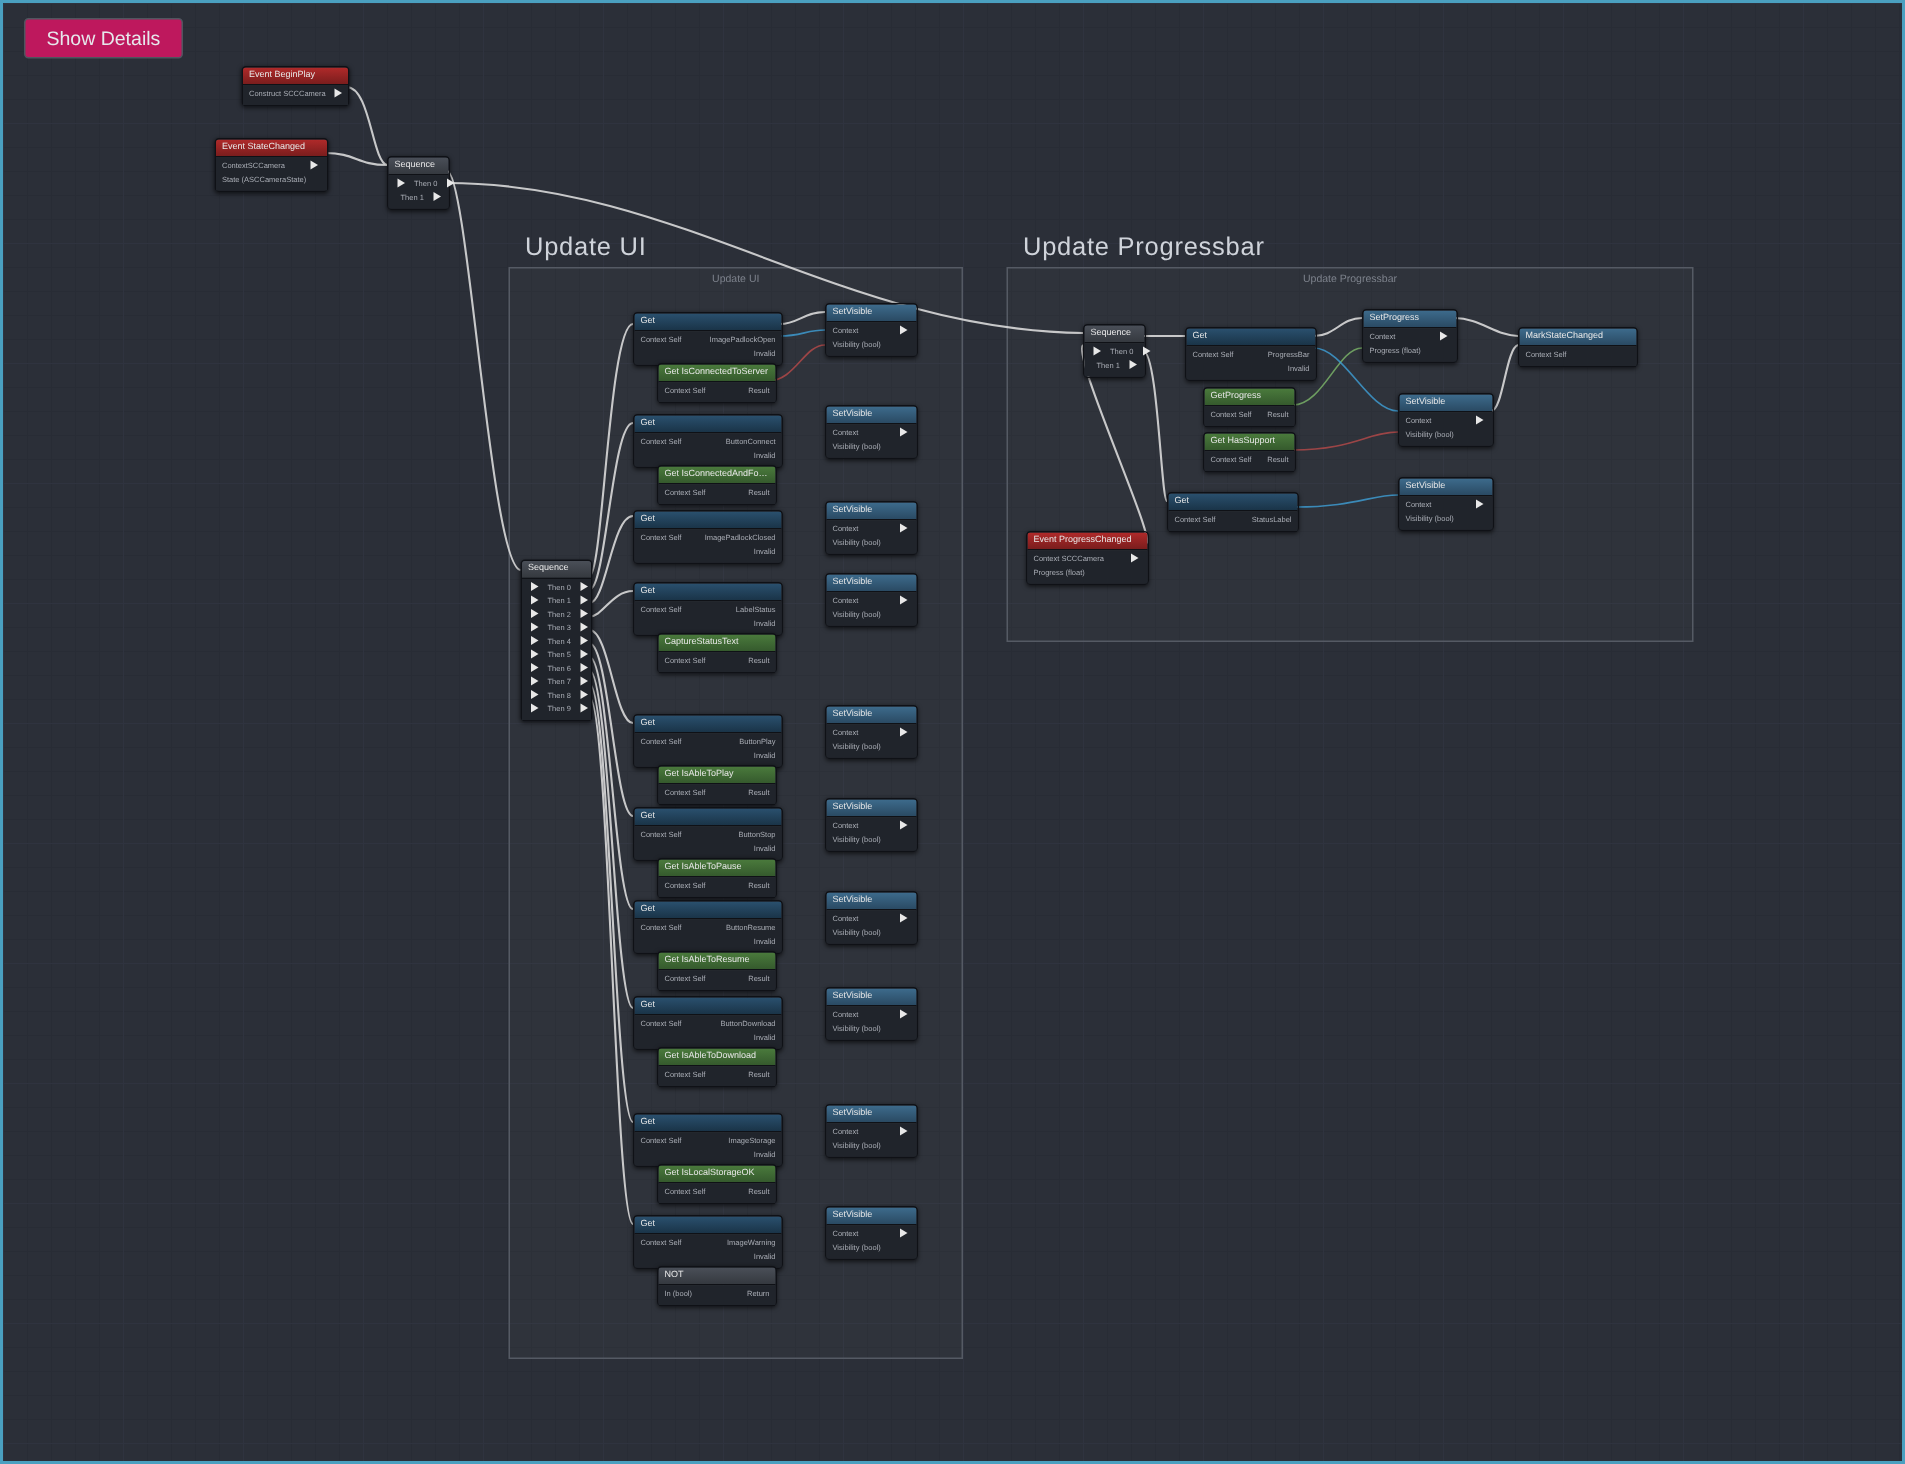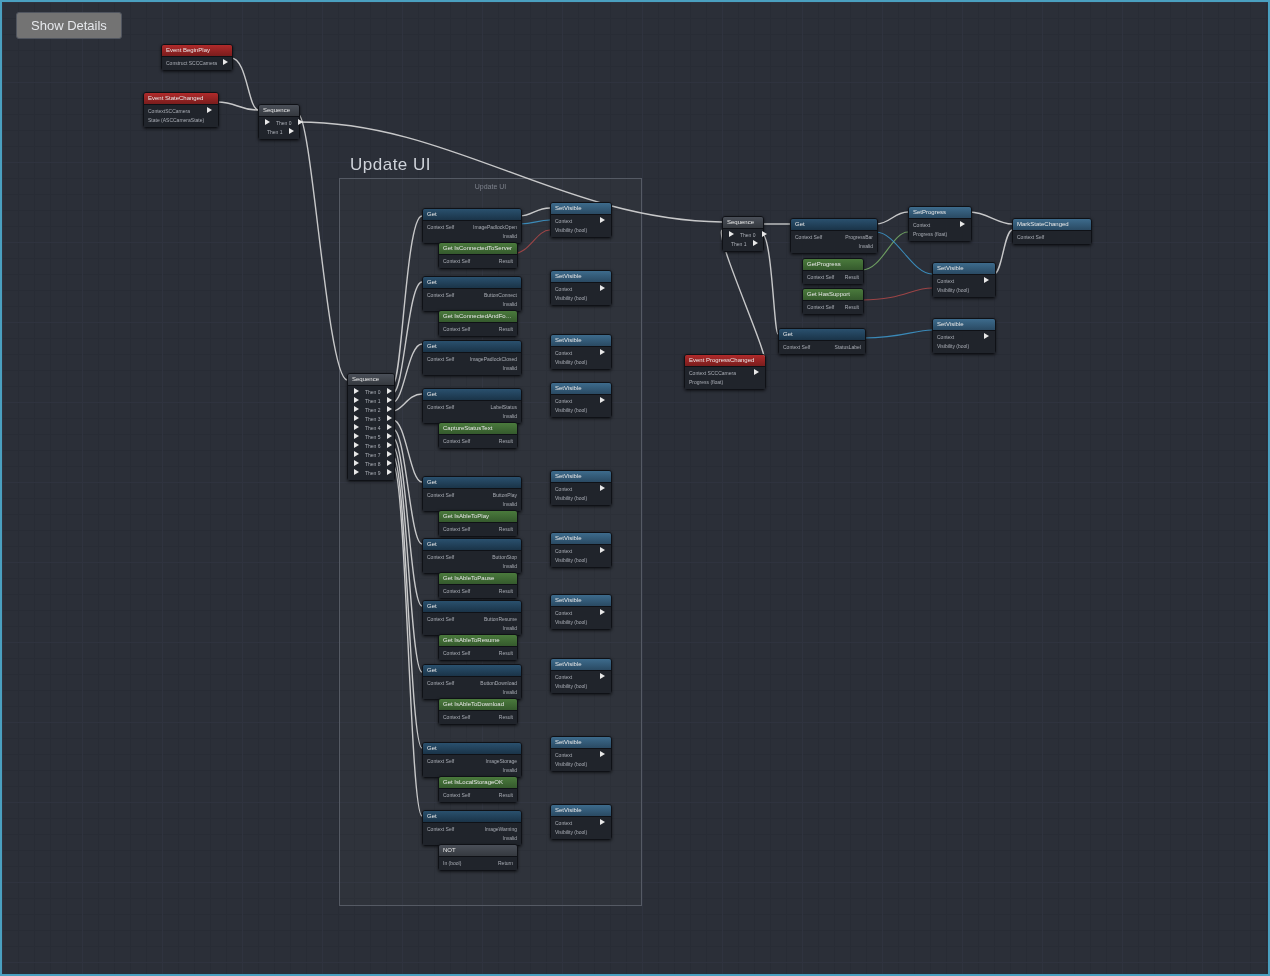--- a/index.html
+++ b/index.html
@@ -6,21 +6,21 @@
   .viewport{position:relative;width:1266px;height:972px;border:2px solid #4aa0c0;background:#2b2f38;}
   
   .grid{position:absolute;inset:0;
     background-image:
       linear-gradient(to right,#323744 1px,transparent 1px),
       linear-gradient(to bottom,#323744 1px,transparent 1px),
       linear-gradient(to right,#272b34 1px,transparent 1px),
       linear-gradient(to bottom,#272b34 1px,transparent 1px);
     background-size:80px 80px,80px 80px,16px 16px,16px 16px;
     opacity:.6;}
-  .btn-show{position:absolute;top:10px;left:14px;background:#737373;border:1px solid #50555f;color:#e6e8ec;font-size:13px;padding:5px 14px;border-radius:3px;cursor:pointer;z-index:50;}
+  .btn-show{position:absolute;top:10px;left:14px;background:#be185d;border:1px solid #50555f;color:#e6e8ec;font-size:13px;padding:5px 14px;border-radius:3px;cursor:pointer;z-index:50;}
   
   .group{position:absolute;border:1px solid #555a64;background:rgba(255,255,255,0.02);z-index:2;}
   .group-head{position:absolute;top:-26px;left:0;right:0;height:26px;padding:2px 10px;font-size:17px;color:#cfd3da;letter-spacing:.5px;}
   .group-sub{position:absolute;top:4px;width:100%;text-align:center;font-size:7px;color:#7d828c;}
   
   .node{position:absolute;border-radius:3px;box-shadow:0 1px 3px rgba(0,0,0,.6);z-index:5;border:1px solid #0f1116;}
   .n-red .hdr{background:linear-gradient(#b02a2a,#7a1d1d);}
   .n-grey .hdr{background:linear-gradient(#4a4f58,#35393f);}
   .n-blue .hdr{background:linear-gradient(#2a506e,#1a3448);}
   .n-green .hdr{background:linear-gradient(#4a7a3c,#355a2d);}
@@ -42,20 +42,24 @@
 
 <div class="viewport">
   <div class="grid"></div>
 
   <button class="btn-show">Show Details</button>
 
   <div class="group" style="left:337px;top:176px;width:301px;height:726px">
     <div class="group-head">Update UI</div>
     <div class="group-sub">Update UI</div>
   </div>
+  <div class="group" style="left:669px;top:176px;width:456px;height:248px">
+    <div class="group-head">Update Progressbar</div>
+    <div class="group-sub">Update Progressbar</div>
+  </div>
 
   <div class="node n-red" style="left:159px;top:42px;width:70px">
     <div class="hdr">Event BeginPlay</div>
     <div class="body">
         <div class="row">
           <span>Construct SCCCamera</span>
           <span class="pin exec"></span>
         </div>
       </div>
   </div>

